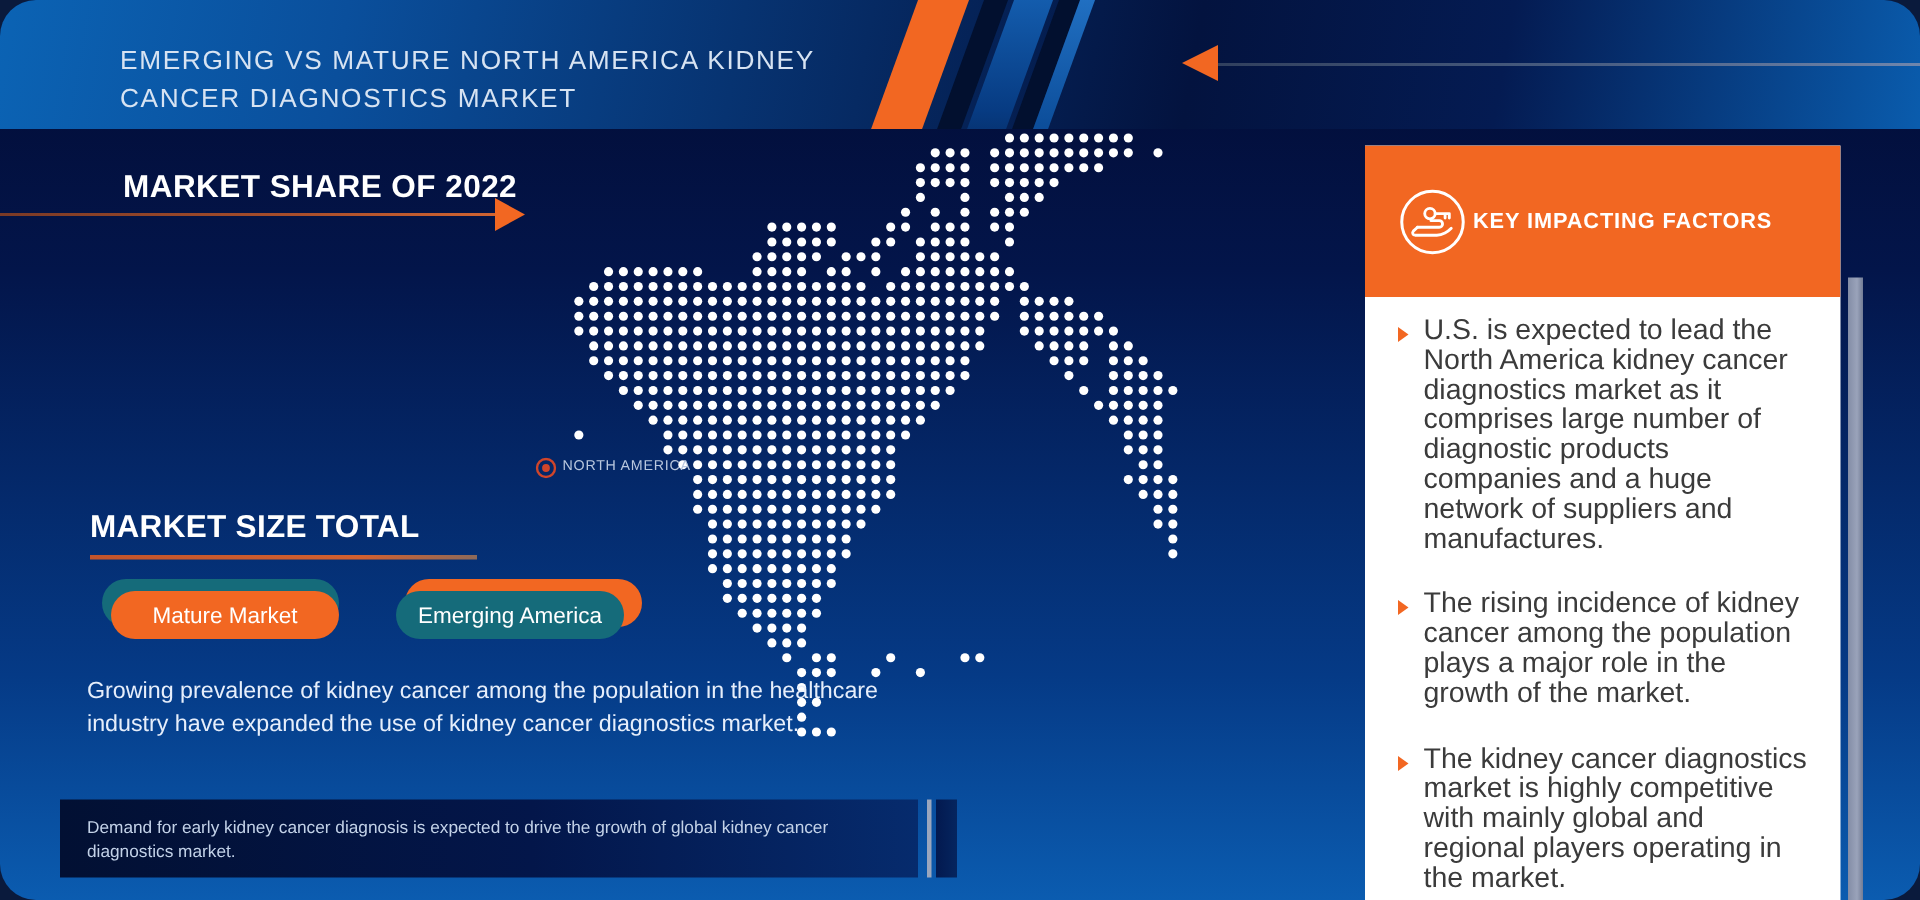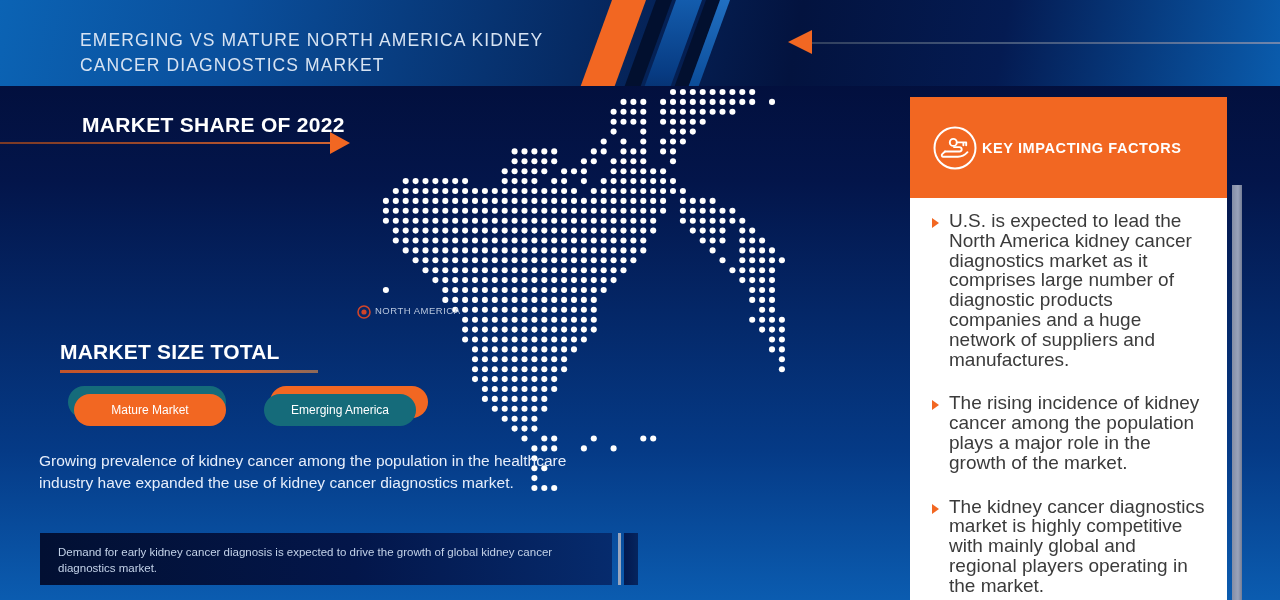--- a/index.html
+++ b/index.html
@@ -1,20 +1,21 @@
 <!DOCTYPE html>
 <html><head>
 <meta charset="utf-8">
 <style>
   html,body{margin:0;padding:0;background:#0a1a3c;}
   body{font-family:"Liberation Sans", sans-serif;}
 
   #stage{
     position:relative;width:1280px;height:600px;overflow:hidden;
     background:linear-gradient(180deg,#020b33 0%,#03154a 30%,#053a86 75%,#0b5cb0 100%);
+    border-radius:24px;
   }
 
   
   .header-band{
     position:absolute;left:0;top:0;width:1280px;height:86px;overflow:hidden;
     background:linear-gradient(100deg,#0b63b4 0%,#0a4f9c 18%,#062a63 45%,#03133f 62%,#041b52 78%,#0a5cad 100%);
   }
   .hdr-stripe{position:absolute;top:-40px;height:190px;transform:skewX(-20deg);}
   .s-orange{left:592px;width:34px;background:#f26722;}
   .s-dark1{left:636px;width:16px;background:#02102f;}
@@ -74,30 +75,30 @@
   .mst-underline{
     position:absolute;left:60px;top:370px;width:258px;height:2.5px;
     background:linear-gradient(90deg,#c2542b 0%,#d2602f 70%,#8d6a5a 100%);
   }
 
   
   .pill-group{position:absolute;left:68px;top:386px;width:400px;height:50px;}
   .pill{
     position:absolute;height:32px;border-radius:16px;
     display:flex;align-items:center;justify-content:center;
-    font-size:12px;color:#ffffff;white-space:nowrap;
+    font-size:15px;color:#ffffff;white-space:nowrap;
   }
   .pill-shadow{position:absolute;height:32px;border-radius:16px;}
   .p1-shadow{left:0px;  top:0px;  width:158px;background:#156b7a;}
   .p1-main  {left:6px;  top:8px;  width:152px;background:#f26722;}
   .p2-shadow{left:202px;top:0px;  width:158px;background:#f26722;}
   .p2-main  {left:196px;top:8px;  width:152px;background:#156b7a;}
 
   .body-copy{
-    position:absolute;left:39px;top:450px;width:550px;
+    position:absolute;left:58px;top:450px;width:550px;
     color:#e6eefb;font-size:15.5px;line-height:21.5px;
   }
 
   
   .footer-outer{position:absolute;left:40px;top:533px;width:598px;height:52px;}
   .footer-main{
     position:absolute;left:0;top:0;width:572px;height:52px;
     background:linear-gradient(90deg,#021033 0%,#03164a 55%,#062b6d 100%);
   }
   .footer-divider{position:absolute;left:578px;top:0;width:3px;height:52px;background:#9aa6bd;}

